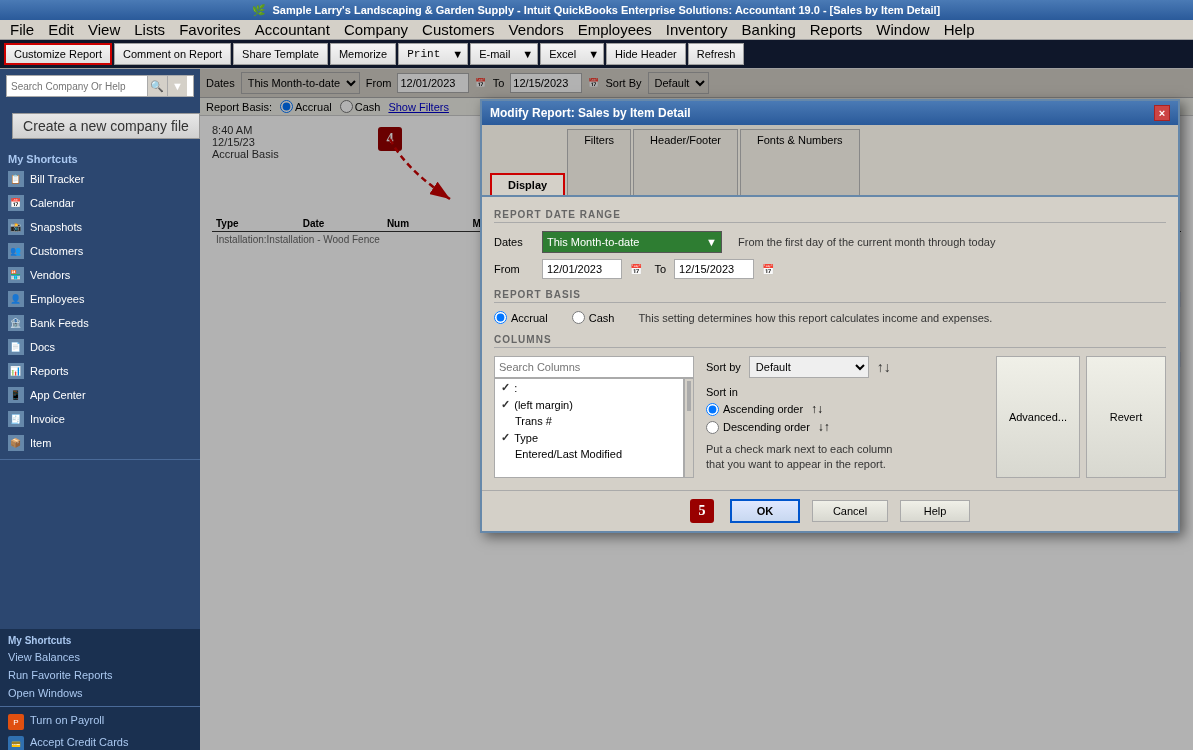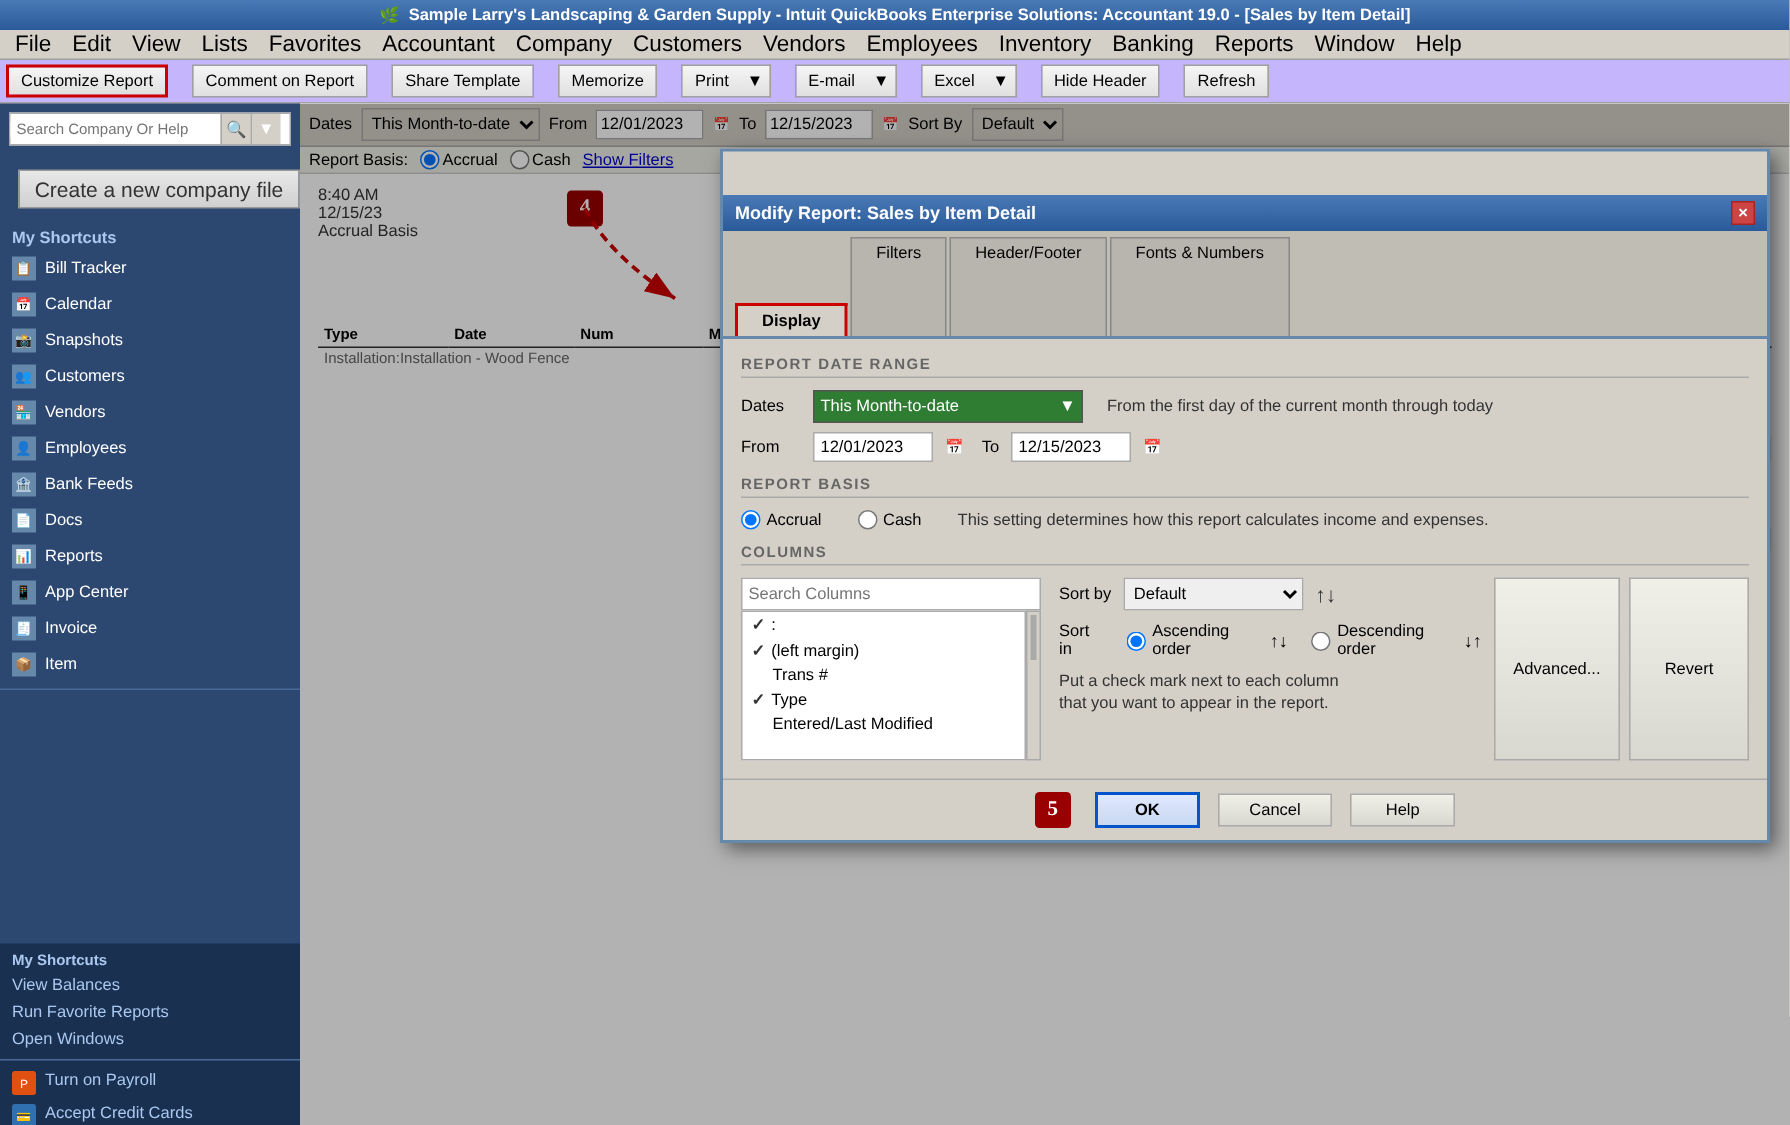--- a/index.html
+++ b/index.html
@@ -4,21 +4,21 @@
   <style>
     * { box-sizing: border-box; margin: 0; padding: 0; }
     body { font-family: Arial, sans-serif; font-size: 11px; background: #d4d0c8; overflow: hidden; width: 1193px; height: 750px; }
 
     
     #title-bar { background: linear-gradient(to bottom, #4a7ab5, #2a5a9a); color: white; height: 20px; display: flex; align-items: center; justify-content: center; font-size: 11px; font-weight: bold; }
     #menu-bar { background: #d4d0c8; height: 20px; display: flex; align-items: center; gap: 2px; padding: 0 4px; border-bottom: 1px solid #a0a0a0; }
     #menu-bar span { padding: 2px 6px; font-size: 15px; cursor: pointer; }
 
     
-    #toolbar { background: #c4b5fd; padding: 3px 4px; display: flex; gap: 16px; border-bottom: 1px solid #a0a0a0; }
+    #toolbar { background: #0f172a; padding: 3px 4px; display: flex; gap: 2px; border-bottom: 1px solid #a0a0a0; }
     .toolbar-btn { background: linear-gradient(to bottom, #f5f5f5, #e0e0e0); border: 1px solid #a0a0a0; padding: 2px 8px; font-size: 11px; cursor: pointer; height: 22px; }
     .toolbar-btn.active { border: 2px solid #cc0000; background: linear-gradient(to bottom, #f5f5f5, #e0e0e0); }
     .toolbar-btn-split { display: flex; align-items: center; }
     .toolbar-btn-split .main { border-right: none; }
     .toolbar-btn-split .arrow { border-left: none; padding: 2px 3px; }
 
     
     #main-layout { display: flex; height: calc(750px - 60px); }
 
     
@@ -59,21 +59,21 @@
     .report-meta { font-size: 11px; color: #333; margin-bottom: 4px; }
 
     .report-table { width: 100%; border-collapse: collapse; font-size: 10px; }
     .report-table th { border-bottom: 1px solid #333; text-align: left; padding: 2px 4px; font-size: 10px; }
     .report-table td { padding: 2px 4px; font-size: 10px; }
     .report-table .num { text-align: right; }
 
     
     #dialog-overlay { position: absolute; top: 0; left: 0; right: 0; bottom: 0; background: rgba(0,0,0,0.3); z-index: 100; }
     #dialog { position: absolute; top: 30px; left: 280px; width: 700px; background: #d4d0c8; border: 2px solid #6688aa; box-shadow: 4px 4px 12px rgba(0,0,0,0.5); z-index: 101; }
-    #dialog-title { background: linear-gradient(to bottom, #4a7ab5, #2a5a9a); color: white; padding: 4px 8px; font-size: 12px; font-weight: bold; display: flex; justify-content: space-between; align-items: center; margin-top: 29px; }
+    #dialog-title { background: linear-gradient(to bottom, #4a7ab5, #2a5a9a); color: white; padding: 4px 8px; font-size: 12px; font-weight: bold; display: flex; justify-content: space-between; align-items: center; }
     #dialog-close { background: #cc4444; color: white; border: 1px solid #aa2222; width: 16px; height: 16px; display: flex; align-items: center; justify-content: center; cursor: pointer; font-size: 11px; font-weight: bold; }
 
     
     #dialog-tabs { display: flex; background: #c0bdb5; border-bottom: 2px solid #6688aa; padding: 4px 8px 0; gap: 2px; }
     .dialog-tab { padding: 4px 16px; font-size: 11px; cursor: pointer; background: #b8b5ae; border: 1px solid #888; border-bottom: none; }
     .dialog-tab.active { background: #d4d0c8; border: 2px solid #cc0000; border-bottom: none; font-weight: bold; margin-top: 44px; }
 
     #dialog-body { padding: 12px; }
 
     
@@ -94,21 +94,21 @@
     .cols-list { border: 1px solid #aaa; background: white; height: 100px; overflow-y: auto; font-size: 11px; }
     .col-item { padding: 2px 6px; display: flex; align-items: center; gap: 4px; }
     .col-item.checked::before { content: '✓'; color: #333; font-weight: bold; }
     .col-item:not(.checked)::before { content: ''; display: inline-block; width: 10px; }
 
     .columns-right { flex: 1; }
     .sortby-row { display: flex; align-items: center; gap: 8px; margin-bottom: 8px; }
     .sort-select { border: 1px solid #aaa; height: 22px; font-size: 11px; padding: 0 2px; min-width: 120px; }
     .sort-arrows { display: flex; flex-direction: column; }
     .sort-arrow { font-size: 14px; color: #333; }
-    .sort-in-row { display: flex; flex-direction: row; gap: 16px; margin-bottom: 8px; }
+    .sort-in-row { display: flex; flex-direction: column; gap: 4px; margin-bottom: 8px; }
     .checkbox-hint { font-size: 11px; color: #333; max-width: 200px; line-height: 1.4; }
 
     .advanced-revert { display: flex; flex-direction: row; gap: 6px; margin-left: auto; }
     .adv-btn { background: linear-gradient(to bottom, #f0f0e8, #d8d8d0); border: 1px solid #aaa; padding: 3px 12px; font-size: 11px; cursor: pointer; min-width: 80px; }
 
     
     #dialog-footer { background: #d4d0c8; border-top: 1px solid #aaa; padding: 8px; display: flex; justify-content: center; align-items: center; gap: 12px; }
     .footer-btn { background: linear-gradient(to bottom, #f0f0e8, #d8d8d0); border: 1px solid #aaa; padding: 4px 20px; font-size: 11px; cursor: pointer; min-width: 70px; }
     .footer-btn.ok { border: 2px solid #0055cc; background: linear-gradient(to bottom, #e0e8ff, #c8d8f0); font-weight: bold; }
 
@@ -140,21 +140,21 @@
   <span>Window</span>
   <span>Help</span>
 </div>
 
 <div id="toolbar">
   <button class="toolbar-btn active">Customize Report</button>
   <button class="toolbar-btn">Comment on Report</button>
   <button class="toolbar-btn">Share Template</button>
   <button class="toolbar-btn">Memorize</button>
   <div class="toolbar-btn-split" style="display:flex;">
-    <button class="toolbar-btn main" style="border-right:none;">Print</button>
+    <button class="toolbar-btn main" style="border-right:none;font-family:Liberation Mono, monospace;">Print</button>
     <button class="toolbar-btn arrow" style="border-left:none;padding:2px 4px;">▼</button>
   </div>
   <div class="toolbar-btn-split" style="display:flex;">
     <button class="toolbar-btn main" style="border-right:none;">E-mail</button>
     <button class="toolbar-btn arrow" style="border-left:none;padding:2px 4px;">▼</button>
   </div>
   <div class="toolbar-btn-split" style="display:flex;">
     <button class="toolbar-btn main" style="border-right:none;">Excel</button>
     <button class="toolbar-btn arrow" style="border-left:none;padding:2px 4px;">▼</button>
   </div>

